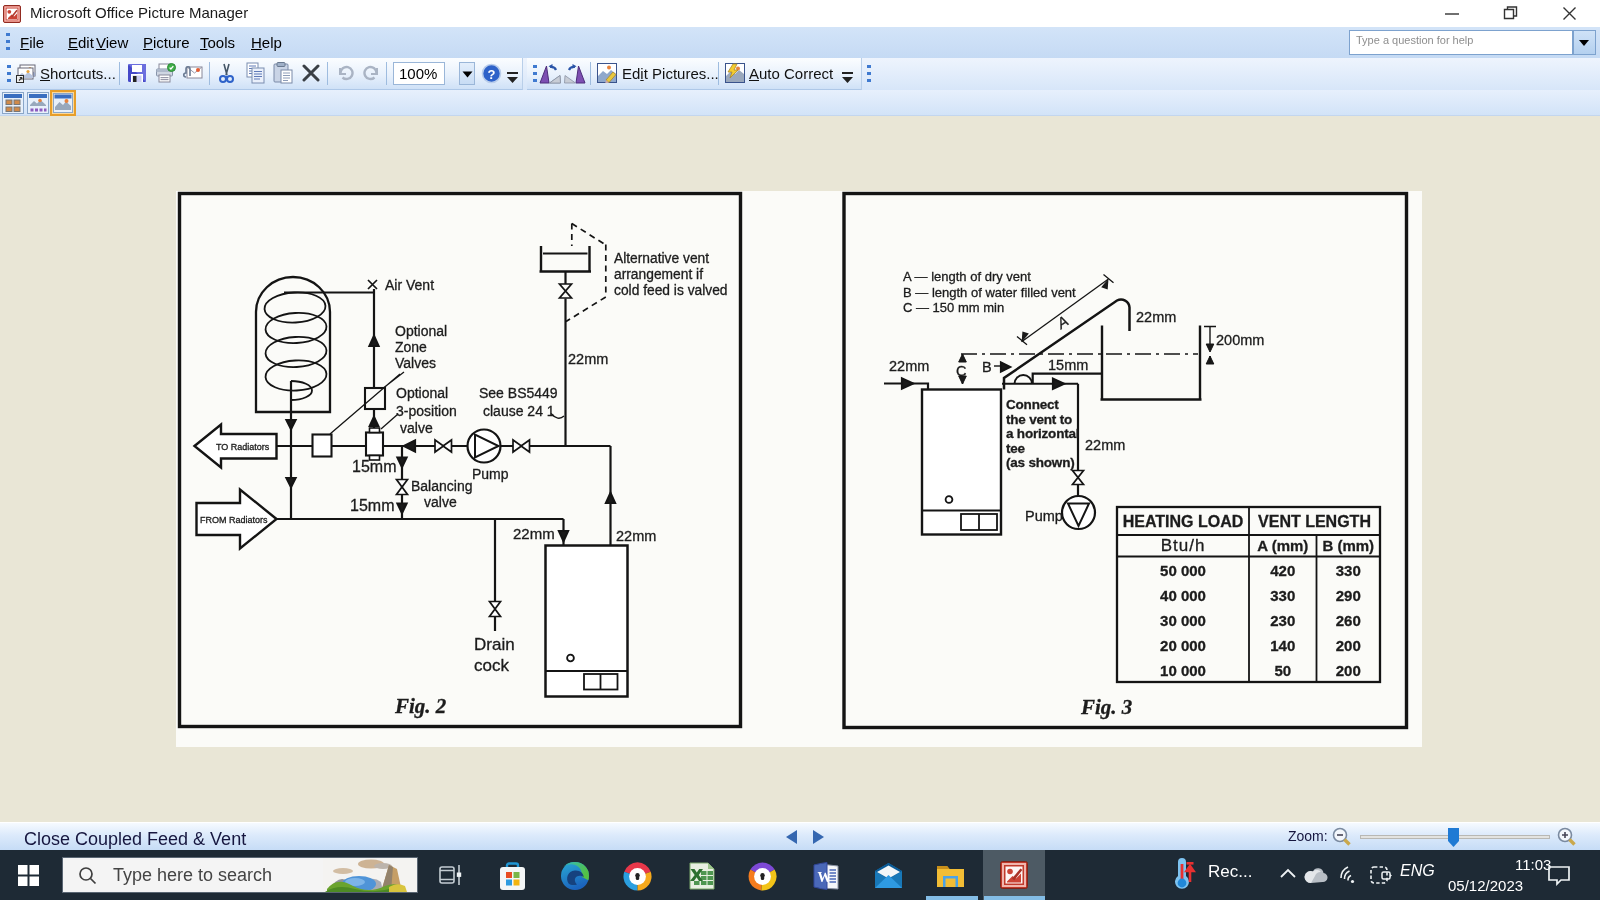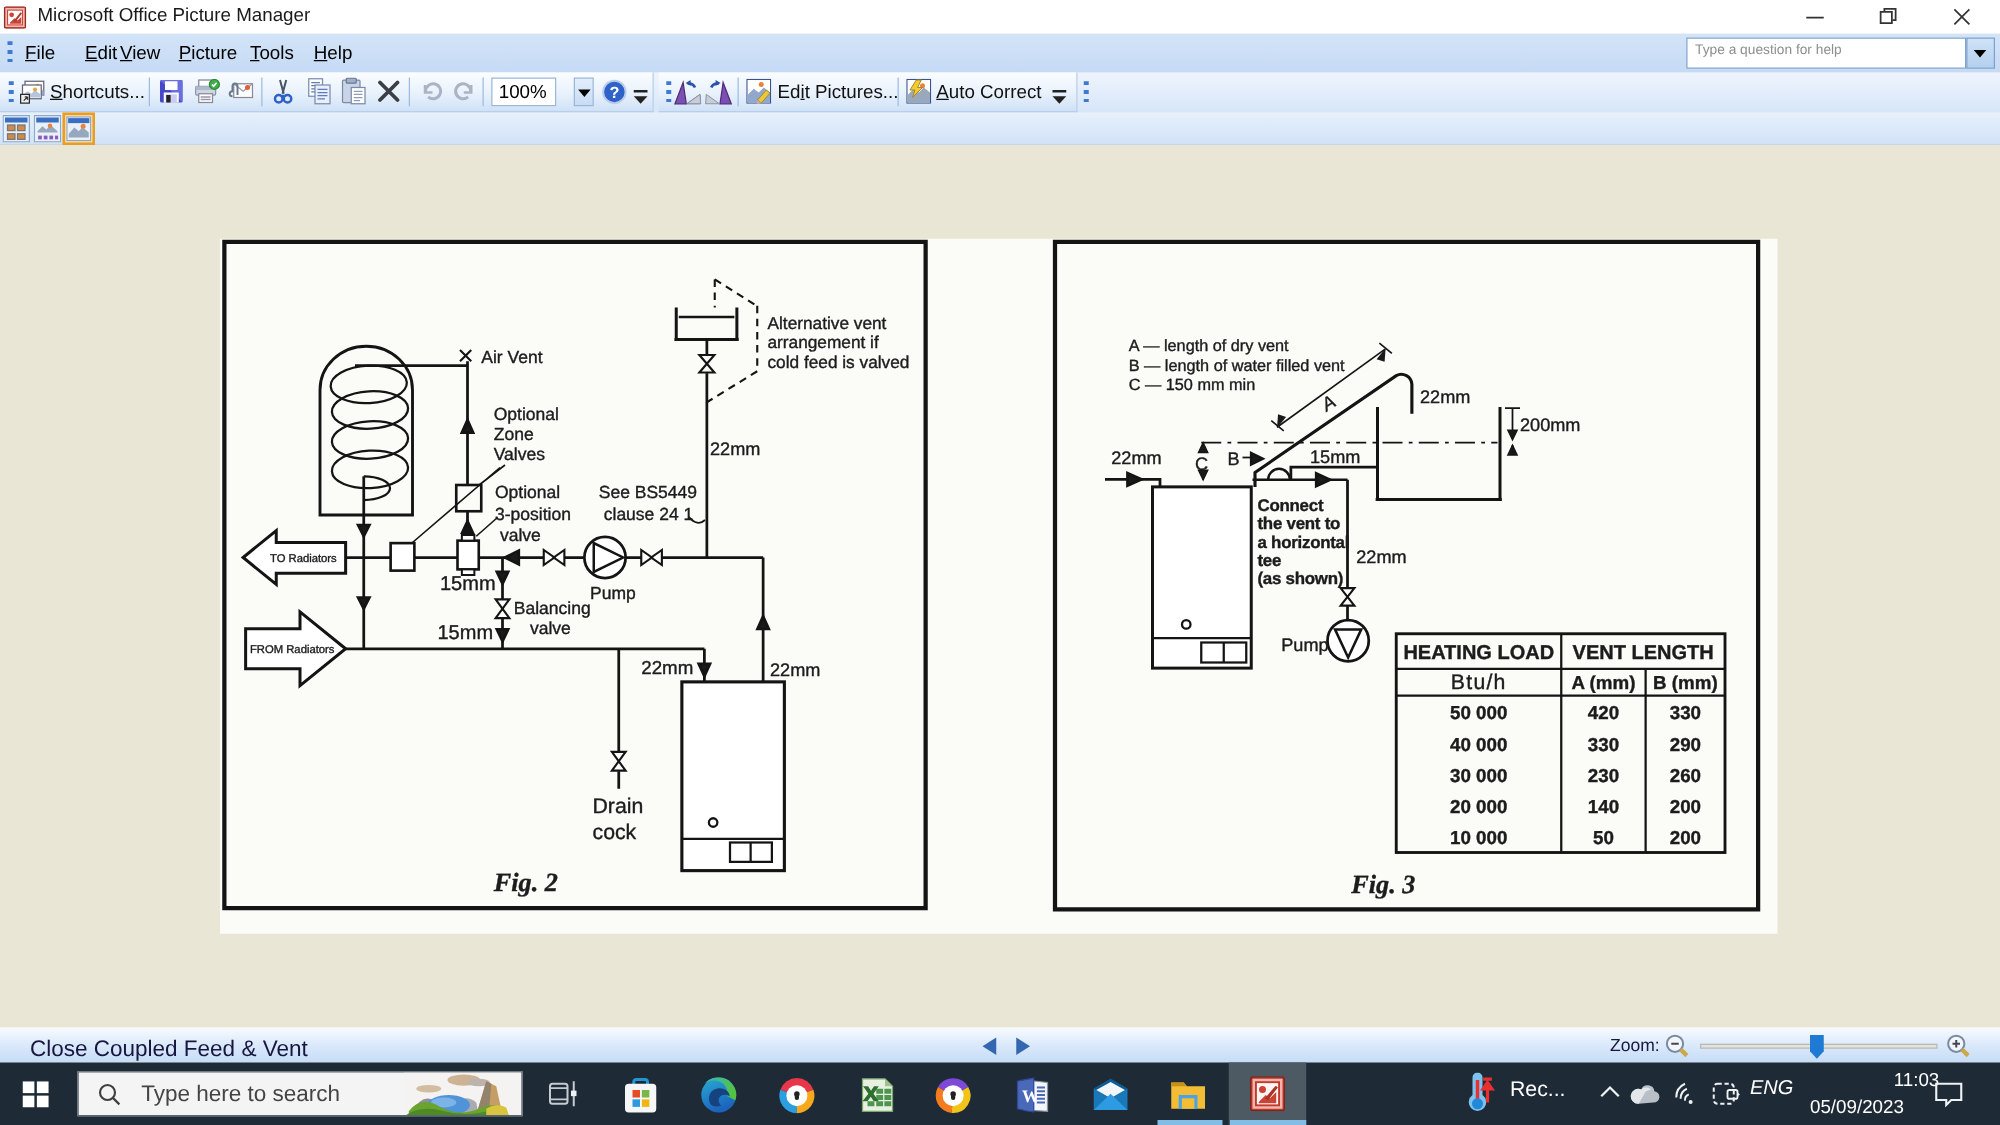--- a/index.html
+++ b/index.html
@@ -646,20 +646,20 @@
       <circle cx="14.5" cy="17.5" r="1.6" fill="#eef2f4"></circle>
     </svg>
 
     <svg class="abs" style="left:1369px;top:15px" width="23" height="20" viewBox="0 0 23 20">
       <rect x="2" y="2" width="16" height="16" rx="3" fill="none" stroke="#eef2f4" stroke-width="1.6" stroke-dasharray="3.4 2.2"></rect>
       <rect x="13" y="7" width="8" height="7" rx="1.5" fill="none" stroke="#eef2f4" stroke-width="1.5"></rect>
       <path d="M21 9 l2 1.5 -2 1.5" fill="#eef2f4" stroke="none"></path>
     </svg>
     <div class="trtext" style="left:1400px;top:12px;font-size:16px;font-style:italic;">ENG</div>
     <div class="trtext" style="left:1468px;top:6px;margin-left:47px;">11:03</div>
-    <div class="trtext" style="left:1448px;top:27px;">05/09/2023</div>
+    <div class="trtext" style="left:1448px;top:27px;">05/12/2023</div>
 
     <svg class="abs" style="left:1547px;top:15px" width="24" height="21" viewBox="0 0 24 21">
       <path d="M2 2 H22 V15 H14 L10 19 V15 H2 Z" fill="none" stroke="#eef2f4" stroke-width="1.7"></path>
     </svg>
   </div>
 
 </div>
 
 </body></html>

